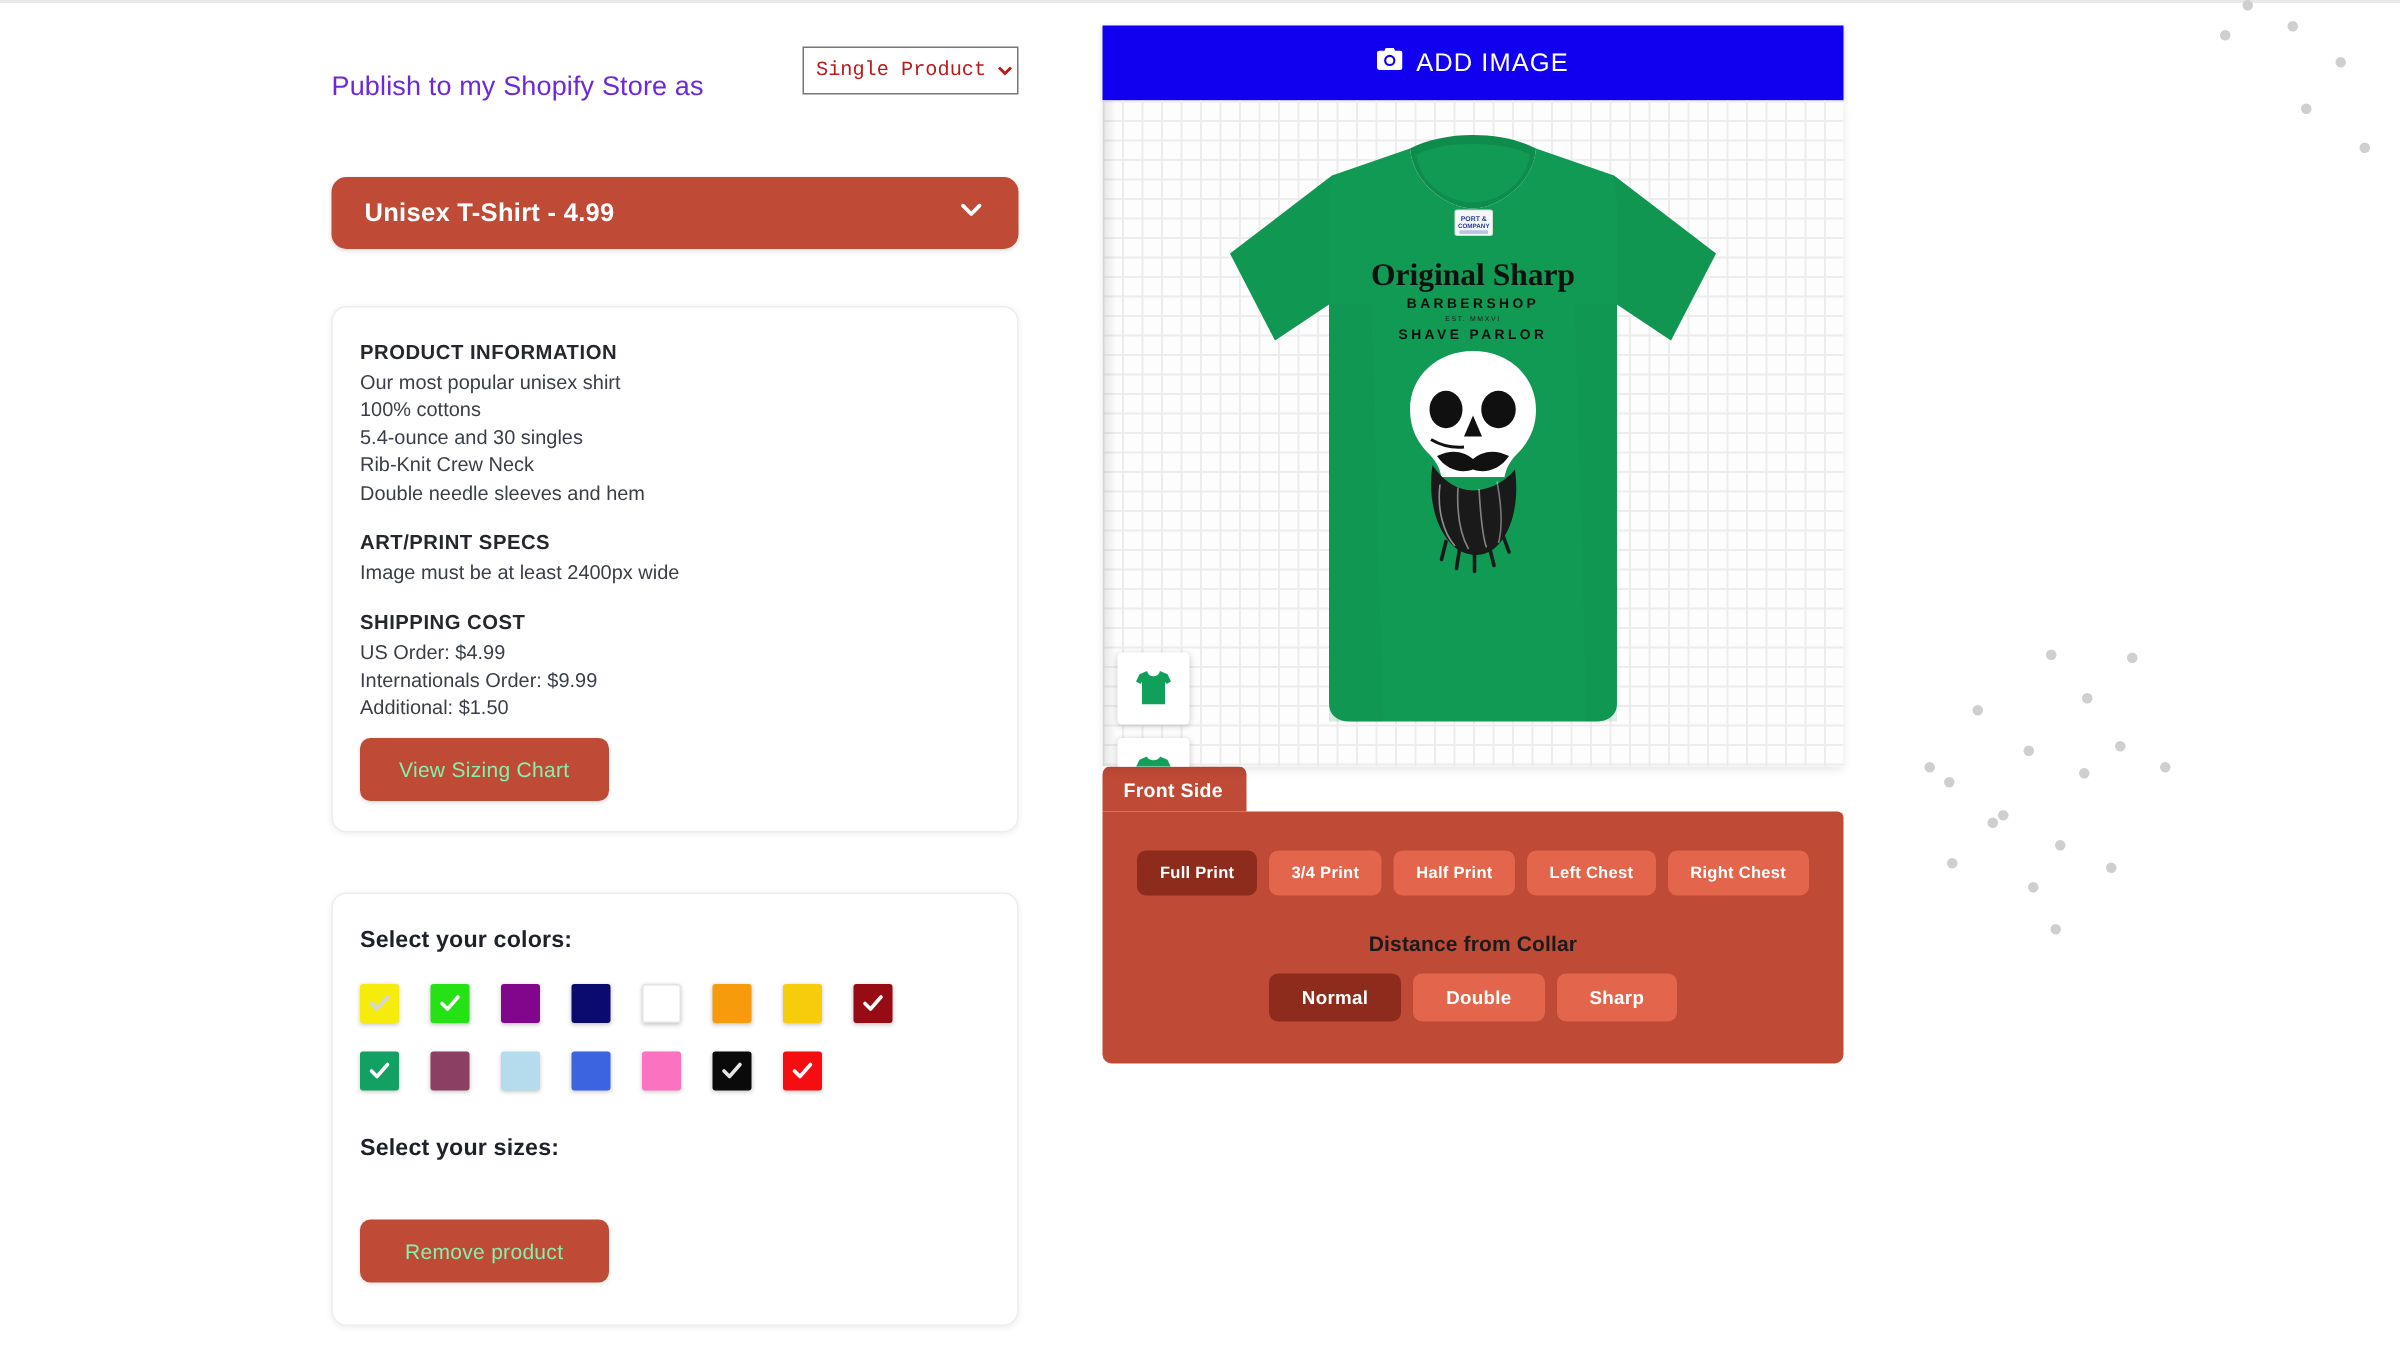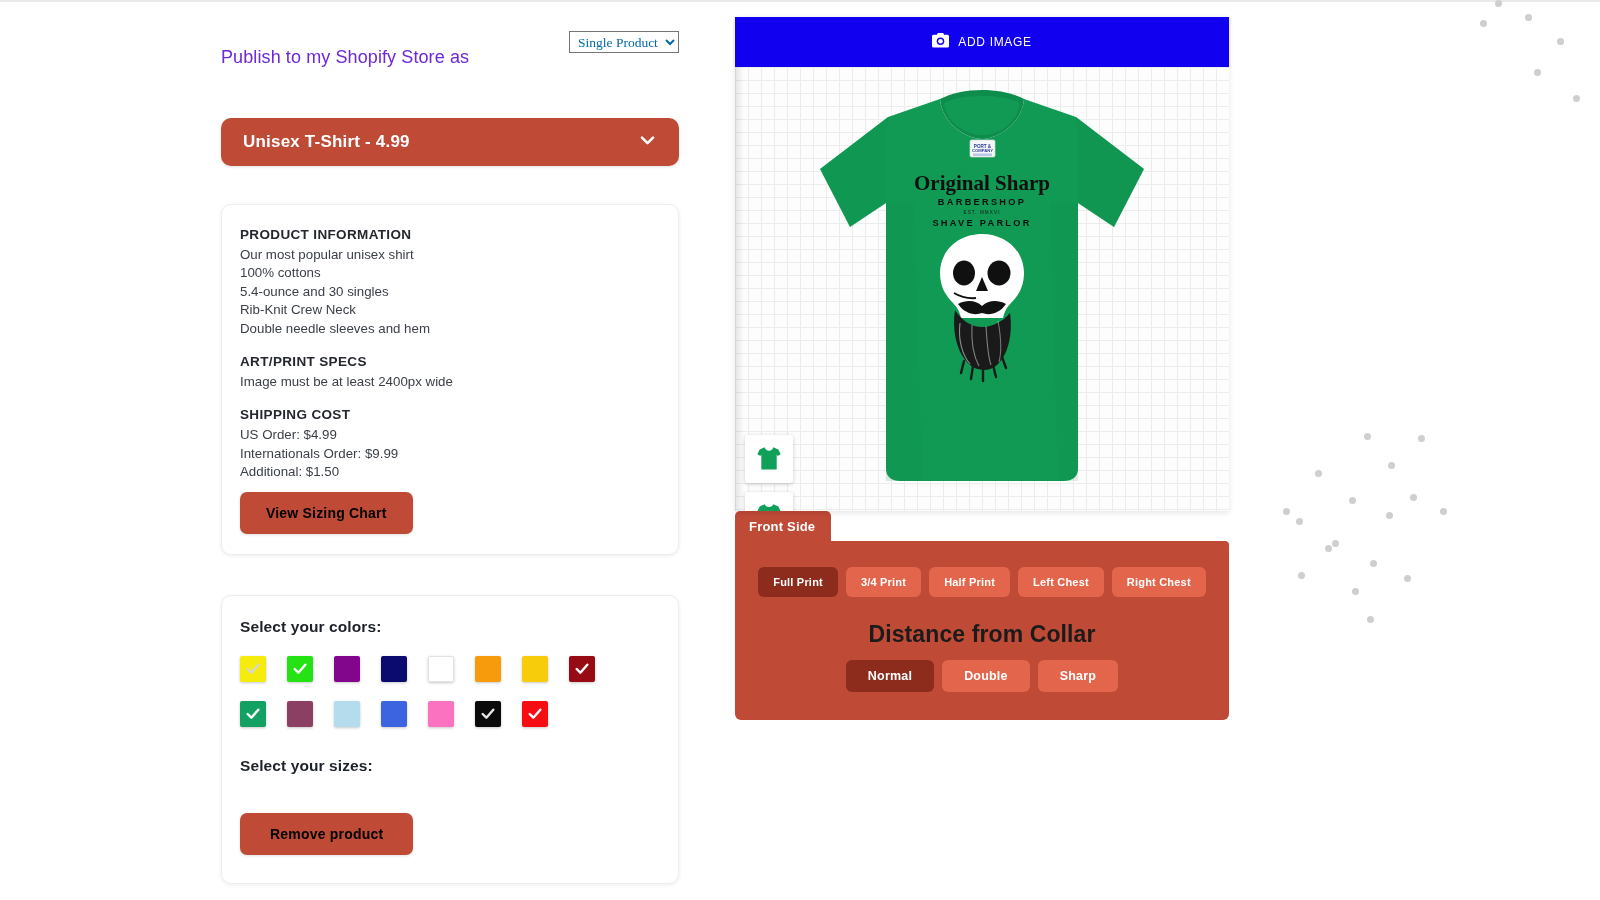--- a/index.html
+++ b/index.html
@@ -35,28 +35,28 @@
   #publish-row {
     position: relative;
     height: 52px;
   }
   #publish-label {
     position: absolute; left: 0; top: 25px;
     font-size: 18px; color: #6d28d9; letter-spacing: .1px;
   }
   #publish-select {
     position: absolute; right: 0; top: 9px;
-    font-family: Liberation Serif, serif;
+    font-family: Liberation Mono, monospace;
     font-size: 13.5px;
     padding: 2px 4px;
     border: 1px solid #767676;
     background: #ffffff;
-    color: #0369a1;
+    color: #b91c1c;
     border-radius: 0;
-    height: 22px;
+    height: 32px;
   }
 
   .accent-bar {
     margin-top: 44px;
     position: relative;
     background: #bf4a36;
     border-radius: 10px;
     height: 48px;
     display: flex;
     align-items: center;
@@ -89,26 +89,26 @@
     font-size: 13.5px; font-weight: 700; color: #24282e;
     letter-spacing: .35px; margin: 0 0 4px 0;
   }
   .sec-line {
     font-size: 13.3px; color: #3a3f47; line-height: 18.4px;
   }
   .sec-gap { height: 16px; }
   .btn-accent {
     display: inline-block;
     background: #bf4a36;
-    color: #000000;
+    color: #86efac;
     border: none;
     border-radius: 7px;
     font-family: "Liberation Sans", sans-serif;
     font-size: 14px;
-    font-weight: 700;
+    font-weight: 400;
     padding: 13px 26px;
     margin-top: 10px;
     cursor: pointer;
     letter-spacing: .2px;
     box-shadow: 0 1px 3px rgba(0,0,0,.12);
   }
 
   
   #options-card { padding: 22px 20px 28px 18px; margin-top: 40px; }
   .opt-label {
@@ -153,21 +153,21 @@
     position: absolute;
     left: 735px; top: 17px;
     width: 494px;
   }
   #add-image-bar {
     height: 50px;
     background: #1100f0;
     display: flex; align-items: center; justify-content: center;
     gap: 9px;
     color: #ffffff;
-    font-size: 12px;
+    font-size: 17px;
     letter-spacing: .7px;
     cursor: pointer;
     box-shadow: 0 1px 4px rgba(0,0,0,.18);
   }
   #preview-stage {
     position: relative;
     height: 444px;
     background-color: #fdfdfd;
     background-image:
       linear-gradient(to right, #ececec 1px, transparent 1px),
@@ -225,21 +225,21 @@
     font-size: 11px; font-weight: 700;
     color: #ffffff;
     background: #e2654c;
     padding: 9px 15px;
     cursor: pointer;
     letter-spacing: .2px;
   }
   .pill.selected { background: #8d2b1c; }
   #collar-title {
     color: #1b1b1b;
-    font-size: 23px; font-weight: 700;
+    font-size: 14px; font-weight: 700;
     margin: 24px 0 12px 0;
     letter-spacing: .1px;
   }
   .collar-pill { padding: 9px 22px; font-size: 12.5px; }
 </style>
 </head>
 <body>
 
 <div id="root">
 

